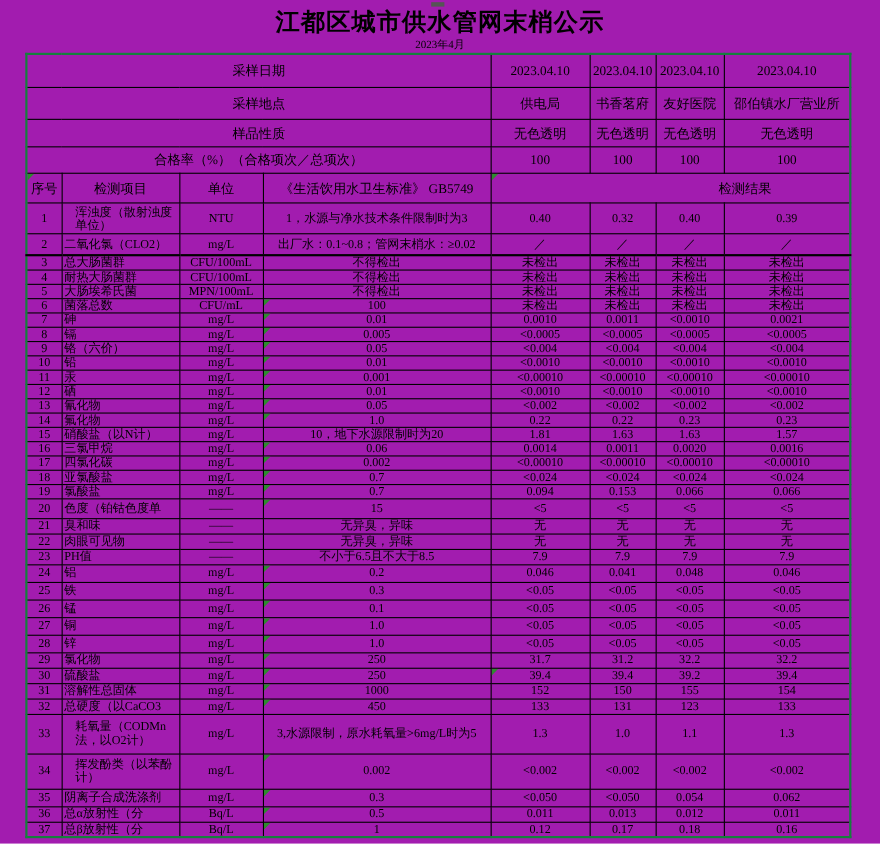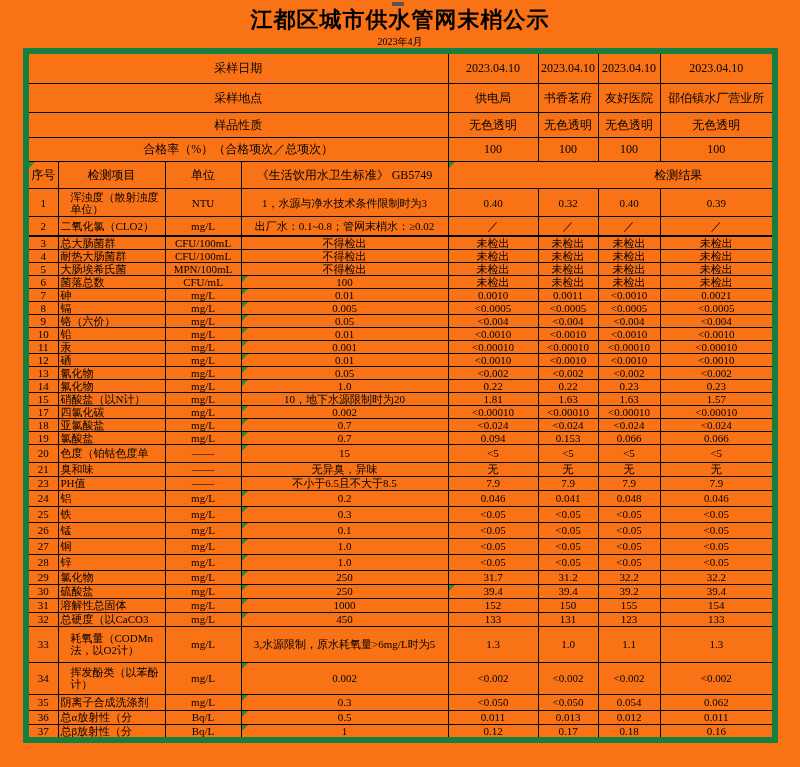--- a/index.html
+++ b/index.html
@@ -1,22 +1,22 @@
 <!DOCTYPE html>
 <html><head>
 <meta charset="utf-8">
 <style>
   html,body{margin:0;padding:0;background:#fff;}
-  .page{position:relative;width:800px;height:767px;background:#f97316;overflow:hidden;
+  .page{position:relative;width:800px;height:767px;background:#a21caf;overflow:hidden;
         font-family:"Liberation Serif","DejaVu Serif",serif;color:#000;}
   .artifact{position:absolute;left:392px;top:2px;width:12px;height:4px;background:#555;}
   .title{padding-top:5px;text-align:center;font-size:22px;font-weight:bold;letter-spacing:1px;}
   .subtitle{text-align:center;font-size:10px;line-height:12px;margin-top:1px;}
   table.report{border-collapse:collapse;table-layout:fixed;margin:0 0 0 23px;width:749px;
-               border:6px solid #15803d;}
+               border:2px solid #15803d;}
   .report td{border:1px solid #000;text-align:center;vertical-align:middle;padding:0;
              overflow:hidden;font-size:12px;line-height:13px;}
   tr.h30 td{height:29px} tr.h29 td{height:28px} tr.h25 td{height:24px}
   tr.h24 td{height:23px} tr.h27 td{height:26px}
   .info-label{font-size:13px;}
   .result-header{text-indent:136px;}
   tbody.data td{font-size:11px;line-height:12px;}
   tbody.data td.name{text-align:left;padding:0 0 0 2px;white-space:nowrap;}
   tbody.data td.name.wrap{white-space:normal;padding-left:12px;}
   td.mark{position:relative;}
@@ -224,20 +224,30 @@
         <tr style="height: 13px;">
           <td class="no">15</td>
           <td class="name">硝酸盐（以N计）</td>
           <td class="unit">mg/L</td>
           <td class="standard">10，地下水源限制时为20</td>
           <td class="result">1.81</td>
           <td class="result">1.63</td>
           <td class="result">1.63</td>
           <td class="result">1.57</td>
         </tr>
+        <tr style="height: 13px;">
+          <td class="no">16</td>
+          <td class="name">三氯甲烷</td>
+          <td class="unit">mg/L</td>
+          <td class="standard mark">0.06</td>
+          <td class="result">0.0014</td>
+          <td class="result">0.0011</td>
+          <td class="result">0.0020</td>
+          <td class="result">0.0016</td>
+        </tr>
         <tr style="height: 13px; margin-top: 36px;">
           <td class="no">17</td>
           <td class="name">四氯化碳</td>
           <td class="unit">mg/L</td>
           <td class="standard mark">0.002</td>
           <td class="result">&lt;0.00010</td>
           <td class="result">&lt;0.00010</td>
           <td class="result">&lt;0.00010</td>
           <td class="result">&lt;0.00010</td>
         </tr>
@@ -275,20 +285,30 @@
           <td class="no">21</td>
           <td class="name">臭和味</td>
           <td class="unit">——</td>
           <td class="standard">无异臭，异味</td>
           <td class="result">无</td>
           <td class="result">无</td>
           <td class="result">无</td>
           <td class="result">无</td>
         </tr>
         <tr style="height: 14px;">
+          <td class="no">22</td>
+          <td class="name">肉眼可见物</td>
+          <td class="unit">——</td>
+          <td class="standard">无异臭，异味</td>
+          <td class="result">无</td>
+          <td class="result">无</td>
+          <td class="result">无</td>
+          <td class="result">无</td>
+        </tr>
+        <tr style="height: 14px;">
           <td class="no">23</td>
           <td class="name">PH值</td>
           <td class="unit">——</td>
           <td class="standard">不小于6.5且不大于8.5</td>
           <td class="result">7.9</td>
           <td class="result">7.9</td>
           <td class="result">7.9</td>
           <td class="result">7.9</td>
         </tr>
         <tr style="height: 16px;">

